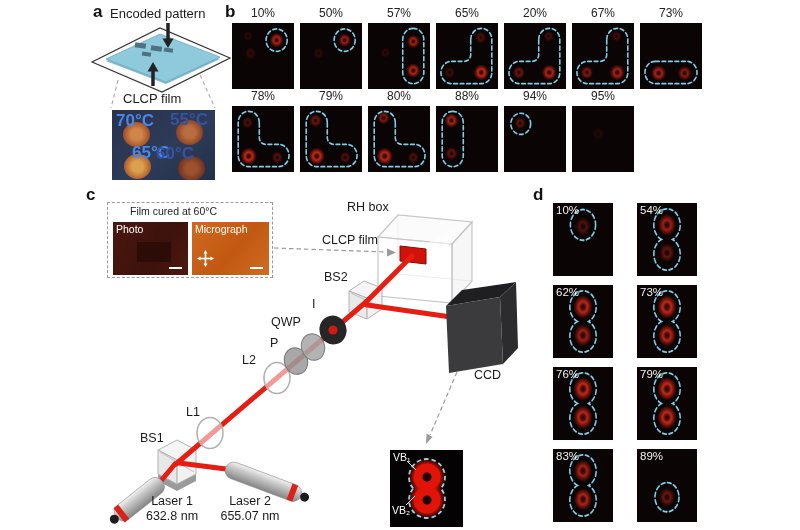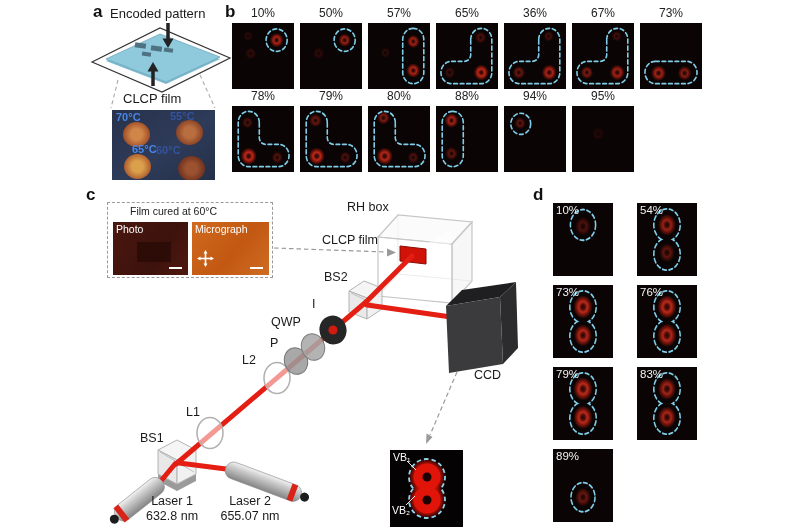--- a/index.html
+++ b/index.html
@@ -5,21 +5,21 @@
   html,body{margin:0;padding:0;background:#fff;}
   #canvas{position:relative;width:800px;height:530px;background:#fff;overflow:hidden;
           font-family:"Liberation Sans", sans-serif;}
   .panel-letter{position:absolute;font-size:17px;font-weight:bold;color:#111;z-index:5;}
   .lbl{position:absolute;font-size:12.5px;color:#1a1a1a;z-index:5;white-space:nowrap;}
   .lbl.center{text-align:center;}
   #vec{position:absolute;left:0;top:0;z-index:1;pointer-events:none;}
   
   #a-photo{position:absolute;left:112px;top:110px;width:103px;height:70px;z-index:2;
            background:linear-gradient(145deg,#28324c,#2e3b59 55%,#243048);overflow:hidden;}
-  .temp{position:absolute;font-size:11px;font-weight:bold;z-index:3;}
+  .temp{position:absolute;font-size:17px;font-weight:bold;z-index:3;}
   .dotimg{position:absolute;width:27px;height:25px;border-radius:50%;}
   
   .b-row{position:absolute;display:flex;gap:6px;z-index:2;}
   .b-col{width:62px;}
   .pct{font-size:12px;color:#222;text-align:center;height:15px;line-height:15px;}
   .tile{width:62px;height:66px;background:#0a0404;margin-top:2px;}
   .tile svg{display:block;}
   
   #d-grid{position:absolute;left:553px;top:203px;display:grid;z-index:2;
           grid-template-columns:60px 60px;grid-auto-rows:73px;column-gap:24px;row-gap:9px;}
@@ -239,21 +239,21 @@
             <circle cx="73" cy="75" r="12" fill="url(#dotg)" opacity="0.95"></circle>
             <circle cx="72" cy="22" r="9" fill="url(#dotg)" opacity="0.35"></circle>
             <circle cx="22" cy="75" r="9" fill="url(#dotg)" opacity="0.25"></circle>
             <g fill="none" stroke="#7fcde8" stroke-width="2.6" stroke-dasharray="6 4.5" stroke-linecap="round">
               <path d="M 56 25 A 17 17 0 0 1 73 8 A 17 17 0 0 1 90 25 L 90 75 A 17 17 0 0 1 73 92 L 25 92 A 17 17 0 0 1 8 75 A 17 17 0 0 1 25 58 L 46 58 A 10 10 0 0 0 56 48 Z"></path>
             </g>
           </svg>
         </div>
       </div>
       <div class="b-col">
-        <div class="pct">36%</div>
+        <div class="pct">20%</div>
         <div class="tile">
           <svg viewBox="0 0 100 100" preserveAspectRatio="none" width="100%" height="100%">
             <circle cx="73" cy="75" r="12" fill="url(#dotg)" opacity="0.85"></circle>
             <circle cx="24" cy="75" r="10" fill="url(#dotg)" opacity="0.5"></circle>
             <circle cx="72" cy="20" r="8" fill="url(#dotg)" opacity="0.3"></circle>
             <g fill="none" stroke="#7fcde8" stroke-width="2.6" stroke-dasharray="6 4.5" stroke-linecap="round">
               <path d="M 56 25 A 17 17 0 0 1 73 8 A 17 17 0 0 1 90 25 L 90 75 A 17 17 0 0 1 73 92 L 25 92 A 17 17 0 0 1 8 75 A 17 17 0 0 1 25 58 L 46 58 A 10 10 0 0 0 56 48 Z"></path>
             </g>
           </svg>
         </div>
@@ -408,20 +408,27 @@
           </g>
         </svg><span class="dpct">10%</span></div>
       <div class="dtile"><svg viewBox="0 0 100 100" preserveAspectRatio="none" width="100%" height="100%">
           <circle cx="50" cy="30" r="15" fill="url(#dotg)" opacity="0.75"></circle>
           <circle cx="50" cy="68" r="13" fill="url(#dotg)" opacity="0.45"></circle>
           <g fill="none" stroke="#7fcde8" stroke-width="2.6" stroke-dasharray="6 4.5" stroke-linecap="round">
             <path d="M 40.8 50 A 22 22 0 1 1 59.2 50 A 22 22 0 1 1 40.8 50 Z"></path>
           </g>
         </svg><span class="dpct">54%</span></div>
       <div class="dtile"><svg viewBox="0 0 100 100" preserveAspectRatio="none" width="100%" height="100%">
+          <circle cx="50" cy="30" r="16" fill="url(#dotg)" opacity="0.9"></circle>
+          <circle cx="50" cy="69" r="15" fill="url(#dotg)" opacity="0.75"></circle>
+          <g fill="none" stroke="#7fcde8" stroke-width="2.6" stroke-dasharray="6 4.5" stroke-linecap="round">
+            <path d="M 40.8 50 A 22 22 0 1 1 59.2 50 A 22 22 0 1 1 40.8 50 Z"></path>
+          </g>
+        </svg><span class="dpct">62%</span></div>
+      <div class="dtile"><svg viewBox="0 0 100 100" preserveAspectRatio="none" width="100%" height="100%">
           <circle cx="50" cy="30" r="16" fill="url(#dotg)" opacity="0.95"></circle>
           <circle cx="50" cy="69" r="15" fill="url(#dotg)" opacity="0.9"></circle>
           <g fill="none" stroke="#7fcde8" stroke-width="2.6" stroke-dasharray="6 4.5" stroke-linecap="round">
             <path d="M 40.8 50 A 22 22 0 1 1 59.2 50 A 22 22 0 1 1 40.8 50 Z"></path>
           </g>
         </svg><span class="dpct">73%</span></div>
       <div class="dtile"><svg viewBox="0 0 100 100" preserveAspectRatio="none" width="100%" height="100%">
           <circle cx="50" cy="30" r="16" fill="url(#dotg)" opacity="0.95"></circle>
           <circle cx="50" cy="69" r="16" fill="url(#dotg)" opacity="0.9"></circle>
           <g fill="none" stroke="#7fcde8" stroke-width="2.6" stroke-dasharray="6 4.5" stroke-linecap="round">

